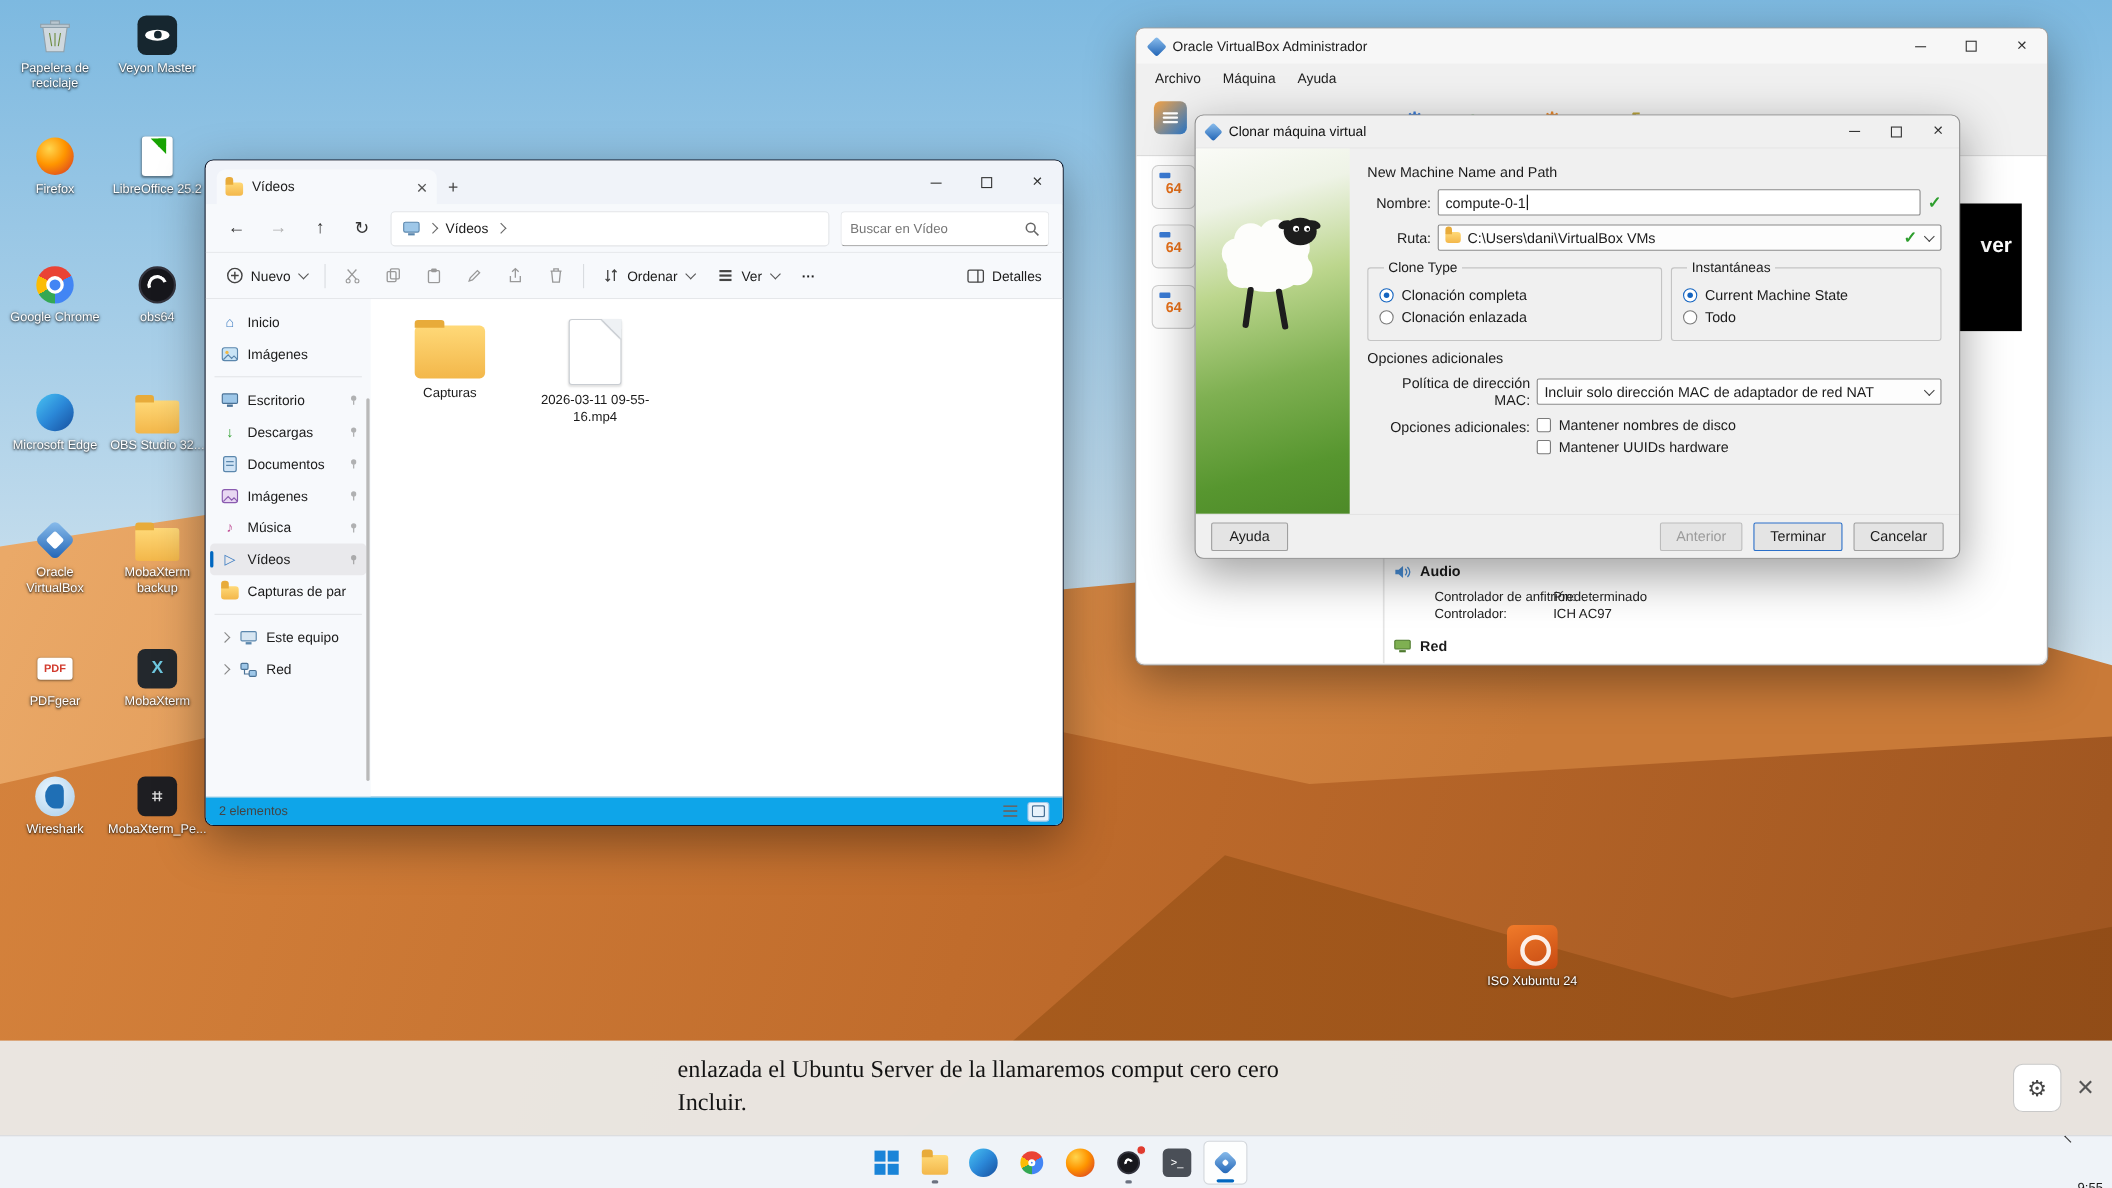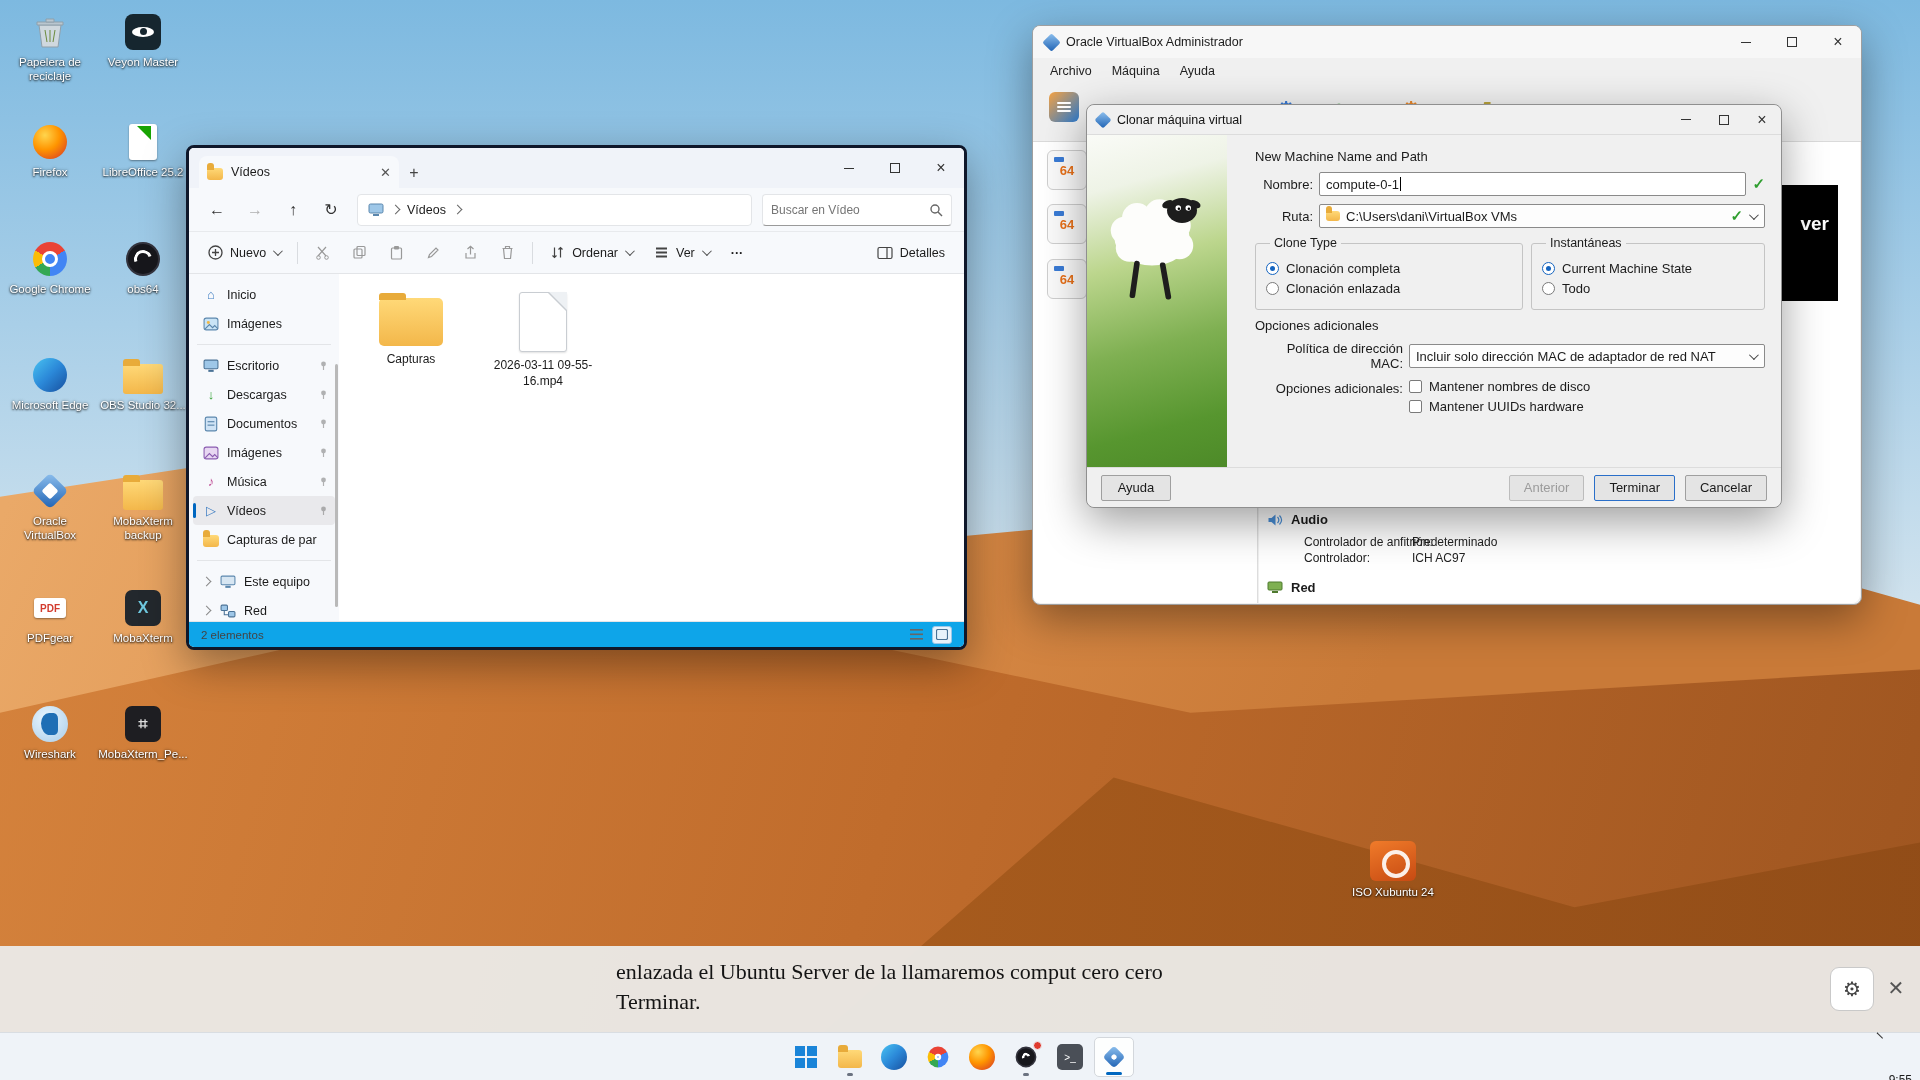--- a/index.html
+++ b/index.html
@@ -49,21 +49,21 @@
   .wc-group { display:flex; height:100%; margin-left:auto; }
   .wc { width:46px; height:100%; display:flex; align-items:center; justify-content:center; color:#333; }
   .wc .min { width:10px; height:1px; background:#333; display:block; }
   .wc .max { width:10px; height:10px; border:1px solid #333; display:block; }
   .wc .cls { font-size:16px; line-height:1; }
   .chev { width:7px; height:7px; border-right:1.5px solid currentColor; border-bottom:1.5px solid currentColor; display:inline-block; }
   .chev.down { transform:rotate(45deg) translateY(-2px); }
   .chev.right { transform:rotate(-45deg); }
 
   
-  #explorer { left:186px; top:145px; width:781px; height:505px; background:#fff; z-index:10; display:flex; flex-direction:column; border:3px solid #0f172a; }
+  #explorer { left:186px; top:145px; width:781px; height:606px; background:#fff; z-index:10; display:flex; flex-direction:column; border:1px solid #0f172a; }
   .ex-tabbar { height:40px; background:#f0f3f9; display:flex; align-items:flex-end; padding-left:10px; }
   .ex-tab { width:200px; height:32px; background:#f7f9fc; border-radius:8px 8px 0 0; display:flex; align-items:center; gap:8px; padding:0 8px; font-size:12.5px; color:#1b1b1b; }
   .ex-tab .tclose { margin-left:auto; color:#555; font-size:13px; }
   .ex-newtab { width:30px; height:30px; display:flex; align-items:center; justify-content:center; font-size:16px; color:#444; }
   .ex-tabbar .wc-group { align-self:stretch; }
   .ex-navbar { height:44px; background:#f7f9fc; display:flex; align-items:center; gap:6px; padding:0 12px; border-bottom:1px solid #e8eaed; }
   .navbtn { width:32px; height:32px; display:flex; align-items:center; justify-content:center; font-size:16px; color:#333; border-radius:4px; }
   .navbtn.dis { color:#b0b0b0; }
   .ex-crumbbar { flex:1; height:32px; background:#fff; border:1px solid #e3e5e8; border-radius:4px; display:flex; align-items:center; gap:8px; padding:0 10px; font-size:12.5px; color:#1b1b1b; margin:0 4px; }
   .ex-search { width:190px; height:32px; background:#fff; border:1px solid #e3e5e8; border-bottom-color:#9a9a9a; border-radius:4px; display:flex; align-items:center; padding:0 8px; }
@@ -106,21 +106,21 @@
   .vb-sec { position:absolute; display:flex; align-items:center; gap:8px; font-size:13px; font-weight:bold; color:#1b1b1b; }
   .vb-row { position:absolute; font-size:12px; color:#222; }
   .vb-row .val { position:absolute; left:108px; white-space:nowrap; }
 
   
   #clone { left:1086px; top:104px; width:696px; height:404px; background:#f0f0f0; z-index:30; border:1px solid #8f8f8f; border-radius:8px; display:flex; flex-direction:column; }
   .cd-title { height:30px; display:flex; align-items:center; gap:8px; padding-left:10px; background:#f0f0f0; border-bottom:1px solid #dcdcdc; font-size:12.5px; color:#111; border-radius:8px 8px 0 0; }
   .cd-title .wc { width:38px; }
   .cd-body { flex:1; display:flex; min-height:0; }
   .cd-banner { width:140px; background:linear-gradient(165deg,#fafbf7 0%,#eef3e6 16%,#bcd68d 38%,#7fb052 62%,#57962f 85%,#4d8a28 100%); position:relative; overflow:hidden; }
-  .cd-content { flex:1; padding:12px 16px 6px 28px; font-size:13px; color:#1b1b1b; }
+  .cd-content { flex:1; padding:12px 16px 6px 16px; font-size:13px; color:#1b1b1b; }
   .cd-row { display:flex; align-items:center; margin-bottom:8px; gap:6px; }
   .cd-lab { width:58px; text-align:right; }
   .cd-input { flex:1; height:24px; background:#fff; border:1px solid #8a8a8a; border-radius:2px; display:flex; align-items:center; padding:0 6px; font-size:13px; }
   .caret { display:inline-block; width:1px; height:14px; background:#000; margin-left:1px; }
   .check { color:#2e9e2e; font-weight:bold; font-size:15px; }
   .cd-combo { flex:1; height:24px; background:#fdfdfd; border:1px solid #8a8a8a; border-radius:2px; display:flex; align-items:center; gap:6px; padding:0 6px; font-size:13px; }
   .cd-combo .chev { color:#444; margin-right:2px; }
   .grp-row { display:flex; gap:8px; margin:4px 0 8px 0; }
   fieldset { border:1px solid #c4c4c4; border-radius:3px; padding:6px 10px 8px 10px; }
   fieldset legend { font-size:12.5px; padding:0 4px; margin-left:4px; color:#1b1b1b; }
@@ -694,21 +694,21 @@
         </div>
       <div class="btn">
           <span>Cancelar</span>
         </div>
     </div>
   </div>
 
   <div id="caption">
     <div class="cap-text">
       <div>enlazada el Ubuntu Server de la llamaremos comput cero cero</div>
-      <div>Terminar.</div>
+      <div>Incluir.</div>
     </div>
     <div class="cap-gear">
         <span>⚙</span>
       </div>
     <div class="cap-close">
         <span>✕</span>
       </div>
   </div>
 
   <div id="taskbar">

